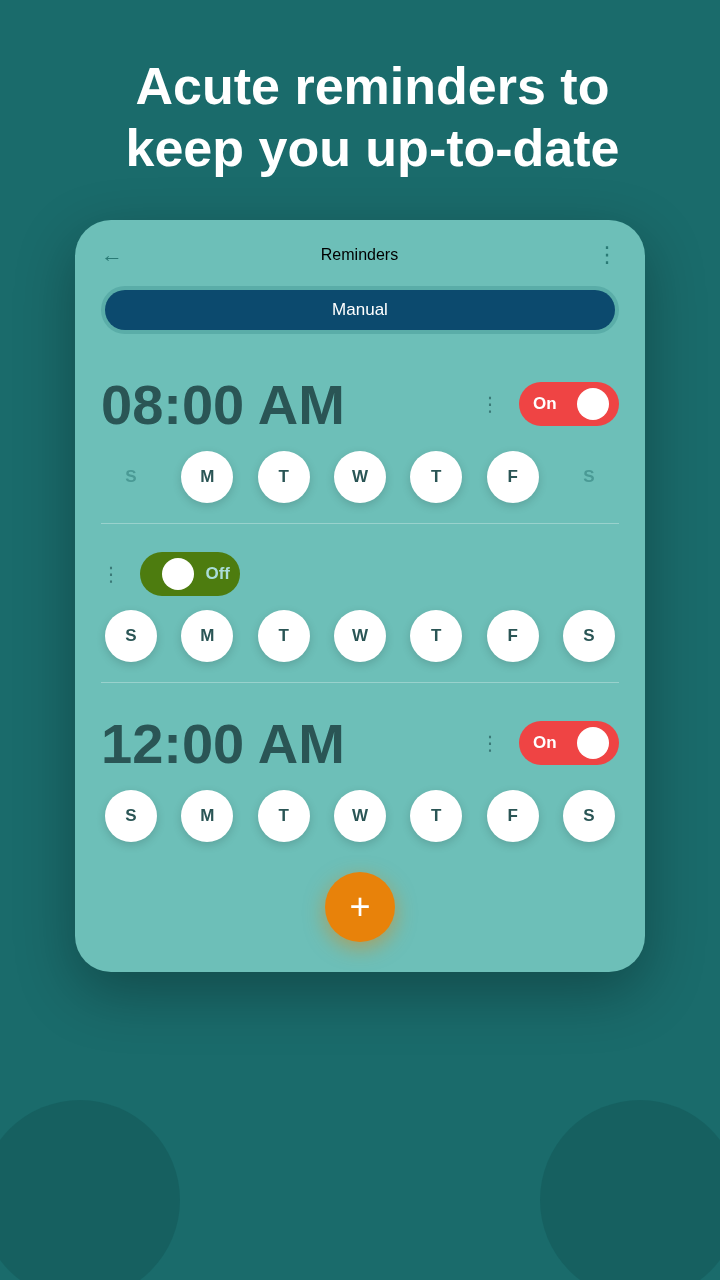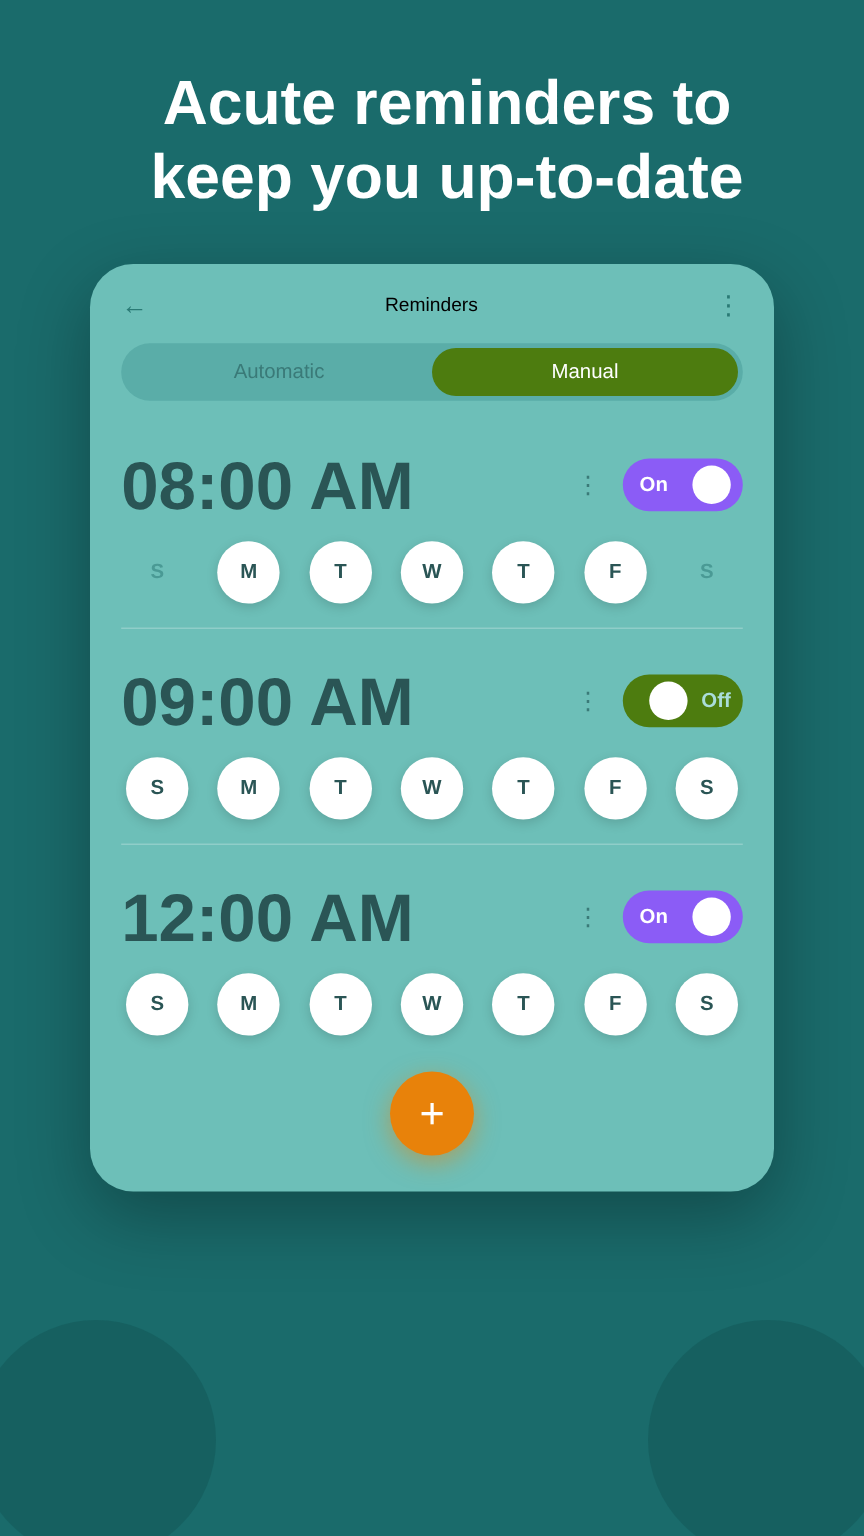--- a/index.html
+++ b/index.html
@@ -80,21 +80,21 @@
       flex: 1;
       text-align: center;
       padding: 10px 0;
       border-radius: 26px;
       font-size: 17px;
       font-weight: 500;
       cursor: pointer;
     }
 
     .tab.active {
-      background: #4d7c0f;
+      background: #0c4a6e;
       color: white;
     }
 
     .tab.inactive {
       background: transparent;
       color: #3a7a78;
     }
 
     .reminder-section {
       padding: 18px 26px 10px;
@@ -132,21 +132,21 @@
       border-radius: 30px;
       padding: 6px 10px 6px 14px;
       font-size: 17px;
       font-weight: 600;
       cursor: pointer;
       min-width: 100px;
       justify-content: space-between;
     }
 
     .toggle.on {
-      background: #8b5cf6;
+      background: #ef4444;
       color: white;
     }
 
     .toggle.off {
       background: #4d7c0f;
       color: #aaddda;
     }
 
     .toggle-knob {
       width: 32px;
@@ -251,21 +251,20 @@
 
 <div class="phone-card">
 
   <div class="phone-header">
     <span class="back-icon">←</span>
     <span class="header-title">Reminders</span>
     <span class="more-icon">⋮</span>
   </div>
 
   <div class="tab-bar">
-    <div class="tab inactive">Automatic</div>
     <div class="tab active">Manual</div>
   </div>
 
   <div class="reminder-section">
     <div class="reminder-header">
       <span class="reminder-time">08:00 AM</span>
       <div class="reminder-actions">
         <span class="dots-menu">⋮</span>
         <div class="toggle on">
           <span>On</span>
@@ -281,21 +280,20 @@
       <div class="day-circle active">T</div>
       <div class="day-circle active">F</div>
       <div class="day-circle inactive">S</div>
     </div>
   </div>
 
   <div class="divider"></div>
 
   <div class="reminder-section">
     <div class="reminder-header">
-      <span class="reminder-time">09:00 AM</span>
       <div class="reminder-actions">
         <span class="dots-menu">⋮</span>
         <div class="toggle off">
           <div class="toggle-knob"></div>
           <span>Off</span>
         </div>
       </div>
     </div>
     <div class="days-row">
       <div class="day-circle active">S</div>

